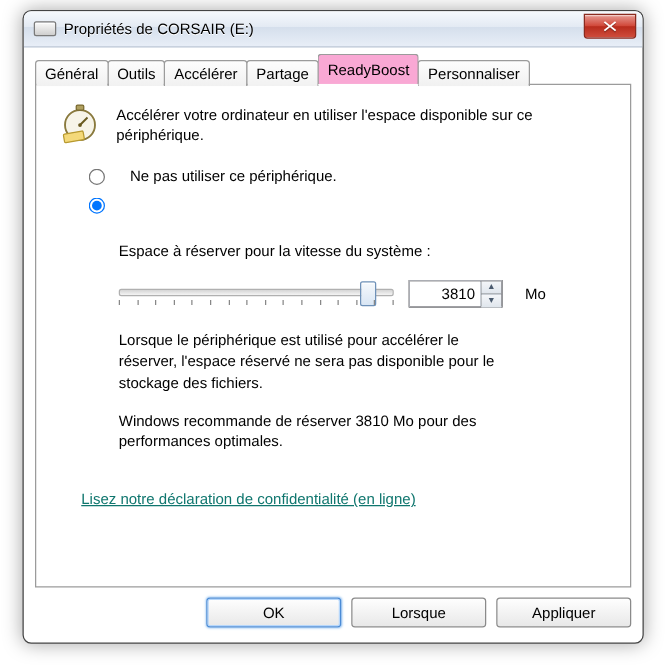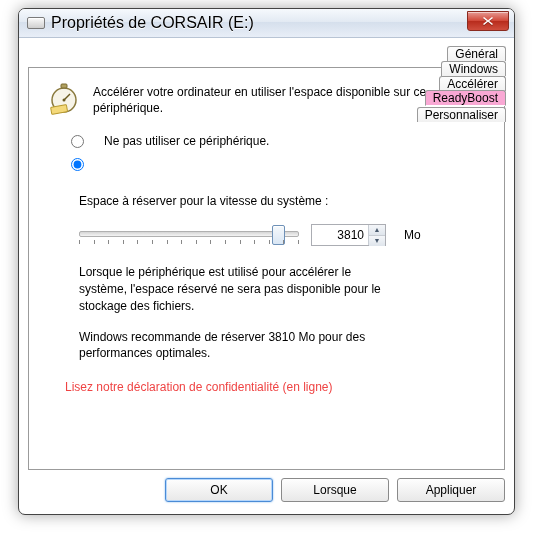--- a/index.html
+++ b/index.html
@@ -35,21 +35,21 @@
     position: relative;
   }
   .drive-icon {
     width: 16px; height: 10px;
     background: linear-gradient(#fafafa,#cfcfcf);
     border: 1px solid #7a7a7a;
     border-radius: 2px;
     margin-right: 6px;
     box-shadow: inset 0 1px 0 #fff;
   }
-  .title-text { font-size: 16px; color: #000; text-shadow: 0 1px 0 #fff; }
+  .title-text { font-size: 12px; color: #000; text-shadow: 0 1px 0 #fff; }
   .close-btn {
     position: absolute;
     right: 5px; top: 2px;
     width: 40px; height: 18px;
     background: linear-gradient(to bottom,#e69a93 0%, #d1493a 48%, #b82c1d 52%, #cf4d3d 100%);
     border: 1px solid #8a2a1f;
     border-radius: 0 0 3px 3px;
     color: #fff;
     display: flex; align-items: center; justify-content: center;
     font-weight: bold;
@@ -59,21 +59,20 @@
   .close-btn svg { filter: drop-shadow(0 1px 0 rgba(0,0,0,0.3)); }
   .client {
     padding: 7px 9px 9px 9px;
   }
   .tabstrip {
     display: flex;
     align-items: flex-end;
     height: 23px;
     position: relative;
     z-index: 2;
-    flex-direction: column;
   }
   .tab {
     height: 20px;
     padding: 0 7px;
     display: flex; align-items: center;
     border: 1px solid #9b9b9b;
     border-bottom: none;
     border-radius: 3px 3px 0 0;
     background: linear-gradient(#fdfdfd,#f1f1f1);
     margin-right: -1px;
@@ -111,21 +110,21 @@
   }
   .intro-text { font-size: 12px; line-height: 1.35; padding-top:2px; }
   .radio-row {
     display: flex; align-items: center;
     margin: 4px 0 10px 24px;
     gap: 20px;
     font-size: 12px;
   }
   .radio-row input { margin:0; }
   .indent-block {
-    margin-left: 32px;
+    margin-left: 48px;
     margin-top: 22px;
     font-size: 12px;
     line-height: 1.4;
   }
   .reserve-label { margin-bottom: 12px; }
   .slider-row {
     display: flex; align-items: center; gap: 12px;
     margin-bottom: 16px;
   }
   .slider-track {
@@ -175,22 +174,22 @@
     flex: 1;
     background: linear-gradient(#f4f6f9,#dfe5ec);
     display:flex; align-items:center; justify-content:center;
     font-size: 7px; color:#4a5a6e;
     cursor: default;
   }
   .spinbox .sp:first-child { border-bottom: 1px solid #c8cdd4; }
   .unit { margin-left: 6px; }
   .note { margin-bottom: 14px; max-width: 320px; }
   .link {
-    color: #ef4444; cursor: default;
-    display: inline-block; margin-top:4px; margin-left:18px;
+    color: #0f766e; text-decoration: underline; cursor: default;
+    display: inline-block; margin-top:16px; margin-left:18px;
   }
   .btn-row {
     display: flex; justify-content: flex-end; gap: 8px;
     padding: 8px 0 4px 0;
   }
   .btn {
     min-width: 82px; height: 22px;
     padding: 0 12px;
     border: 1px solid #8a8a8a;
     border-radius: 3px;
@@ -217,24 +216,27 @@
       </svg>
     </div>
   </div>
 
   <div class="client">
     <div class="tabstrip">
       <div class="tab">
           <span>Général</span>
         </div>
       <div class="tab">
-          <span>Windows</span>
+          <span>Outils</span>
         </div>
       <div class="tab">
           <span>Accélérer</span>
+        </div>
+      <div class="tab">
+          <span>Partage</span>
         </div>
       <div class="tab active">
           <span>ReadyBoost</span>
         </div>
       <div class="tab">
           <span>Personnaliser</span>
         </div>
     </div>
 
     <div class="tabpanel">
@@ -290,21 +292,21 @@
           <div class="spinbox">
             <input type="text" value="3810" style="">
             <div class="spinners">
               <div class="sp">▲</div>
               <div class="sp">▼</div>
             </div>
           </div>
           <span class="unit">Mo</span>
         </div>
 
-        <div class="note">Lorsque le périphérique est utilisé pour accélérer le système, l'espace réservé ne sera pas disponible pour le stockage des fichiers.</div>
+        <div class="note">Lorsque le périphérique est utilisé pour accélérer le réserver, l'espace réservé ne sera pas disponible pour le stockage des fichiers.</div>
         <div class="note">Windows recommande de réserver 3810 Mo pour des performances optimales.</div>
       </div>
 
       <a class="link">Lisez notre déclaration de confidentialité (en ligne)</a>
 
     </div>
 
     <div class="btn-row">
       <div class="btn default">
           <span>OK</span>

